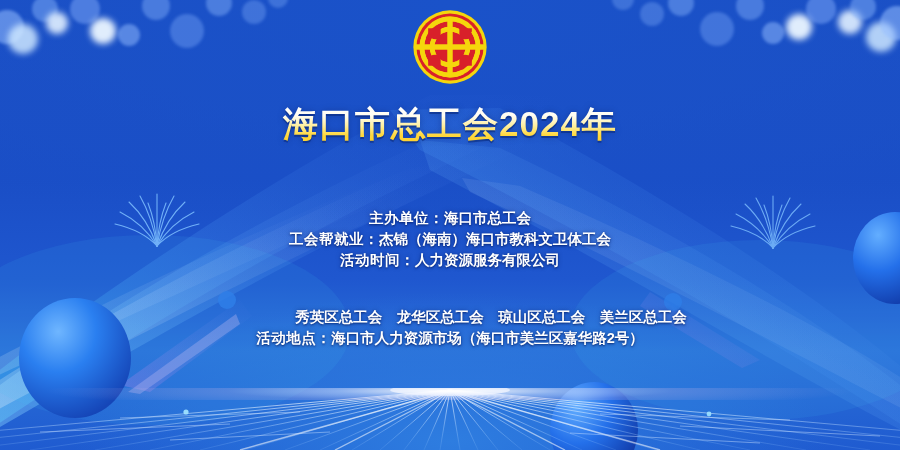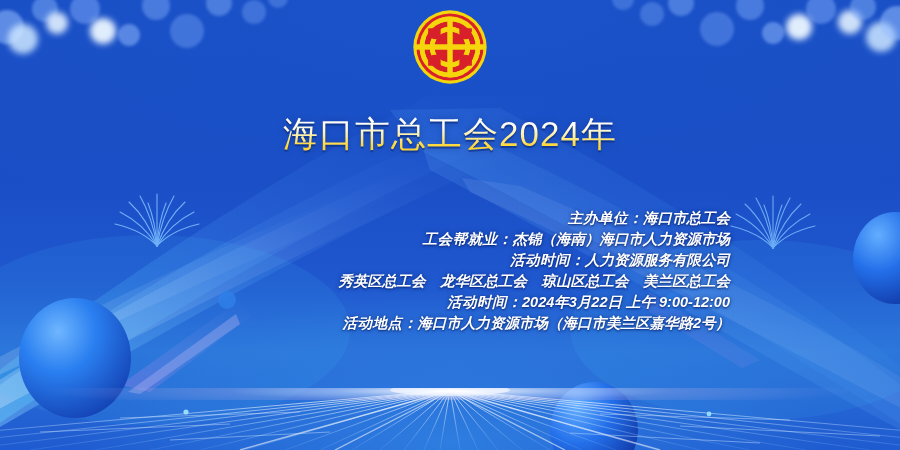--- a/index.html
+++ b/index.html
@@ -33,44 +33,44 @@
 
   
   .firework{position:absolute;pointer-events:none;}
 
   
   #logo{position:absolute;left:50%;top:8px;transform:translateX(-50%);width:78px;height:78px;}
 
   
   #title-block{position:absolute;left:0;right:0;top:104px;text-align:center;}
   .title-line{
-    margin:10px;
-    font-weight:normal;
+    margin:0;
+    font-weight:bold;
     letter-spacing:1px;
     line-height:1.12;
     background:linear-gradient(180deg,#ffffff 0%,#fffdf2 30%,#ffef9e 56%,#ffd83d 80%,#ffd02a 100%);
     -webkit-background-clip:text;background-clip:text;
     color:transparent;-webkit-text-fill-color:transparent;
     filter:drop-shadow(0 2px 0 rgba(10,40,120,.55)) drop-shadow(0 0 3px rgba(10,40,120,.45));
   }
   #title1{font-size:35px;}
   #title2{font-size:37px;margin-top:4px;}
 
   
   #details{
     position:absolute;left:0;right:0;top:208px;
     text-align:center;
     color:#ffffff;
     font-size:14.5px;
     font-weight:bold;
     line-height:21px;
     text-shadow:0 1px 2px rgba(6,30,100,.75), 0 0 4px rgba(6,30,100,.5);
   }
-  #details .row{width:560px;margin:0 auto;text-align:right;white-space:nowrap;font-style:italic;}
-  #details .indent{padding-left:82px;}
+  #details .row{width:560px;margin:0 auto;text-align:center;white-space:nowrap;}
+  #details .indent{padding-left:82px;margin-top:36px;}
   .lbl{letter-spacing:.5px;}
 </style>
 </head>
 <body>
 
 <div id="poster">
 
   <div>
     <div class="bokeh soft" style="left:-10px;top:10px;width:34px;height:34px;background:rgba(150,190,255,.55);"></div>
     <div class="bokeh glow" style="left:8px;top:24px;width:30px;height:30px;background:rgba(205,230,255,.85);"></div>
@@ -270,27 +270,24 @@
 
   <div id="title-block">
     <h1 class="title-line" id="title1">海口市总工会2024年</h1>
   </div>
 
   <div id="details">
     <div class="row">
       <span class="lbl">主办单位：</span><span>海口市总工会</span>
     </div>
     <div class="row">
-      <span class="lbl">工会帮就业：</span><span>杰锦（海南）海口市人力资源市场</span>
+      <span class="lbl">工会帮就业：</span><span>杰锦（海南）海口市教科文卫体工会</span>
     </div>
     <div class="row">
       <span class="lbl">活动时间：</span><span>人力资源服务有限公司</span>
     </div>
     <div class="row indent">秀英区总工会　龙华区总工会　琼山区总工会　美兰区总工会</div>
     <div class="row">
-      <span class="lbl">活动时间：</span><span>2024年3月22日 上午 9:00-12:00</span>
-    </div>
-    <div class="row">
       <span class="lbl">活动地点：</span><span>海口市人力资源市场（海口市美兰区嘉华路2号）</span>
     </div>
   </div>
 
 </div>
 
 </body></html>

